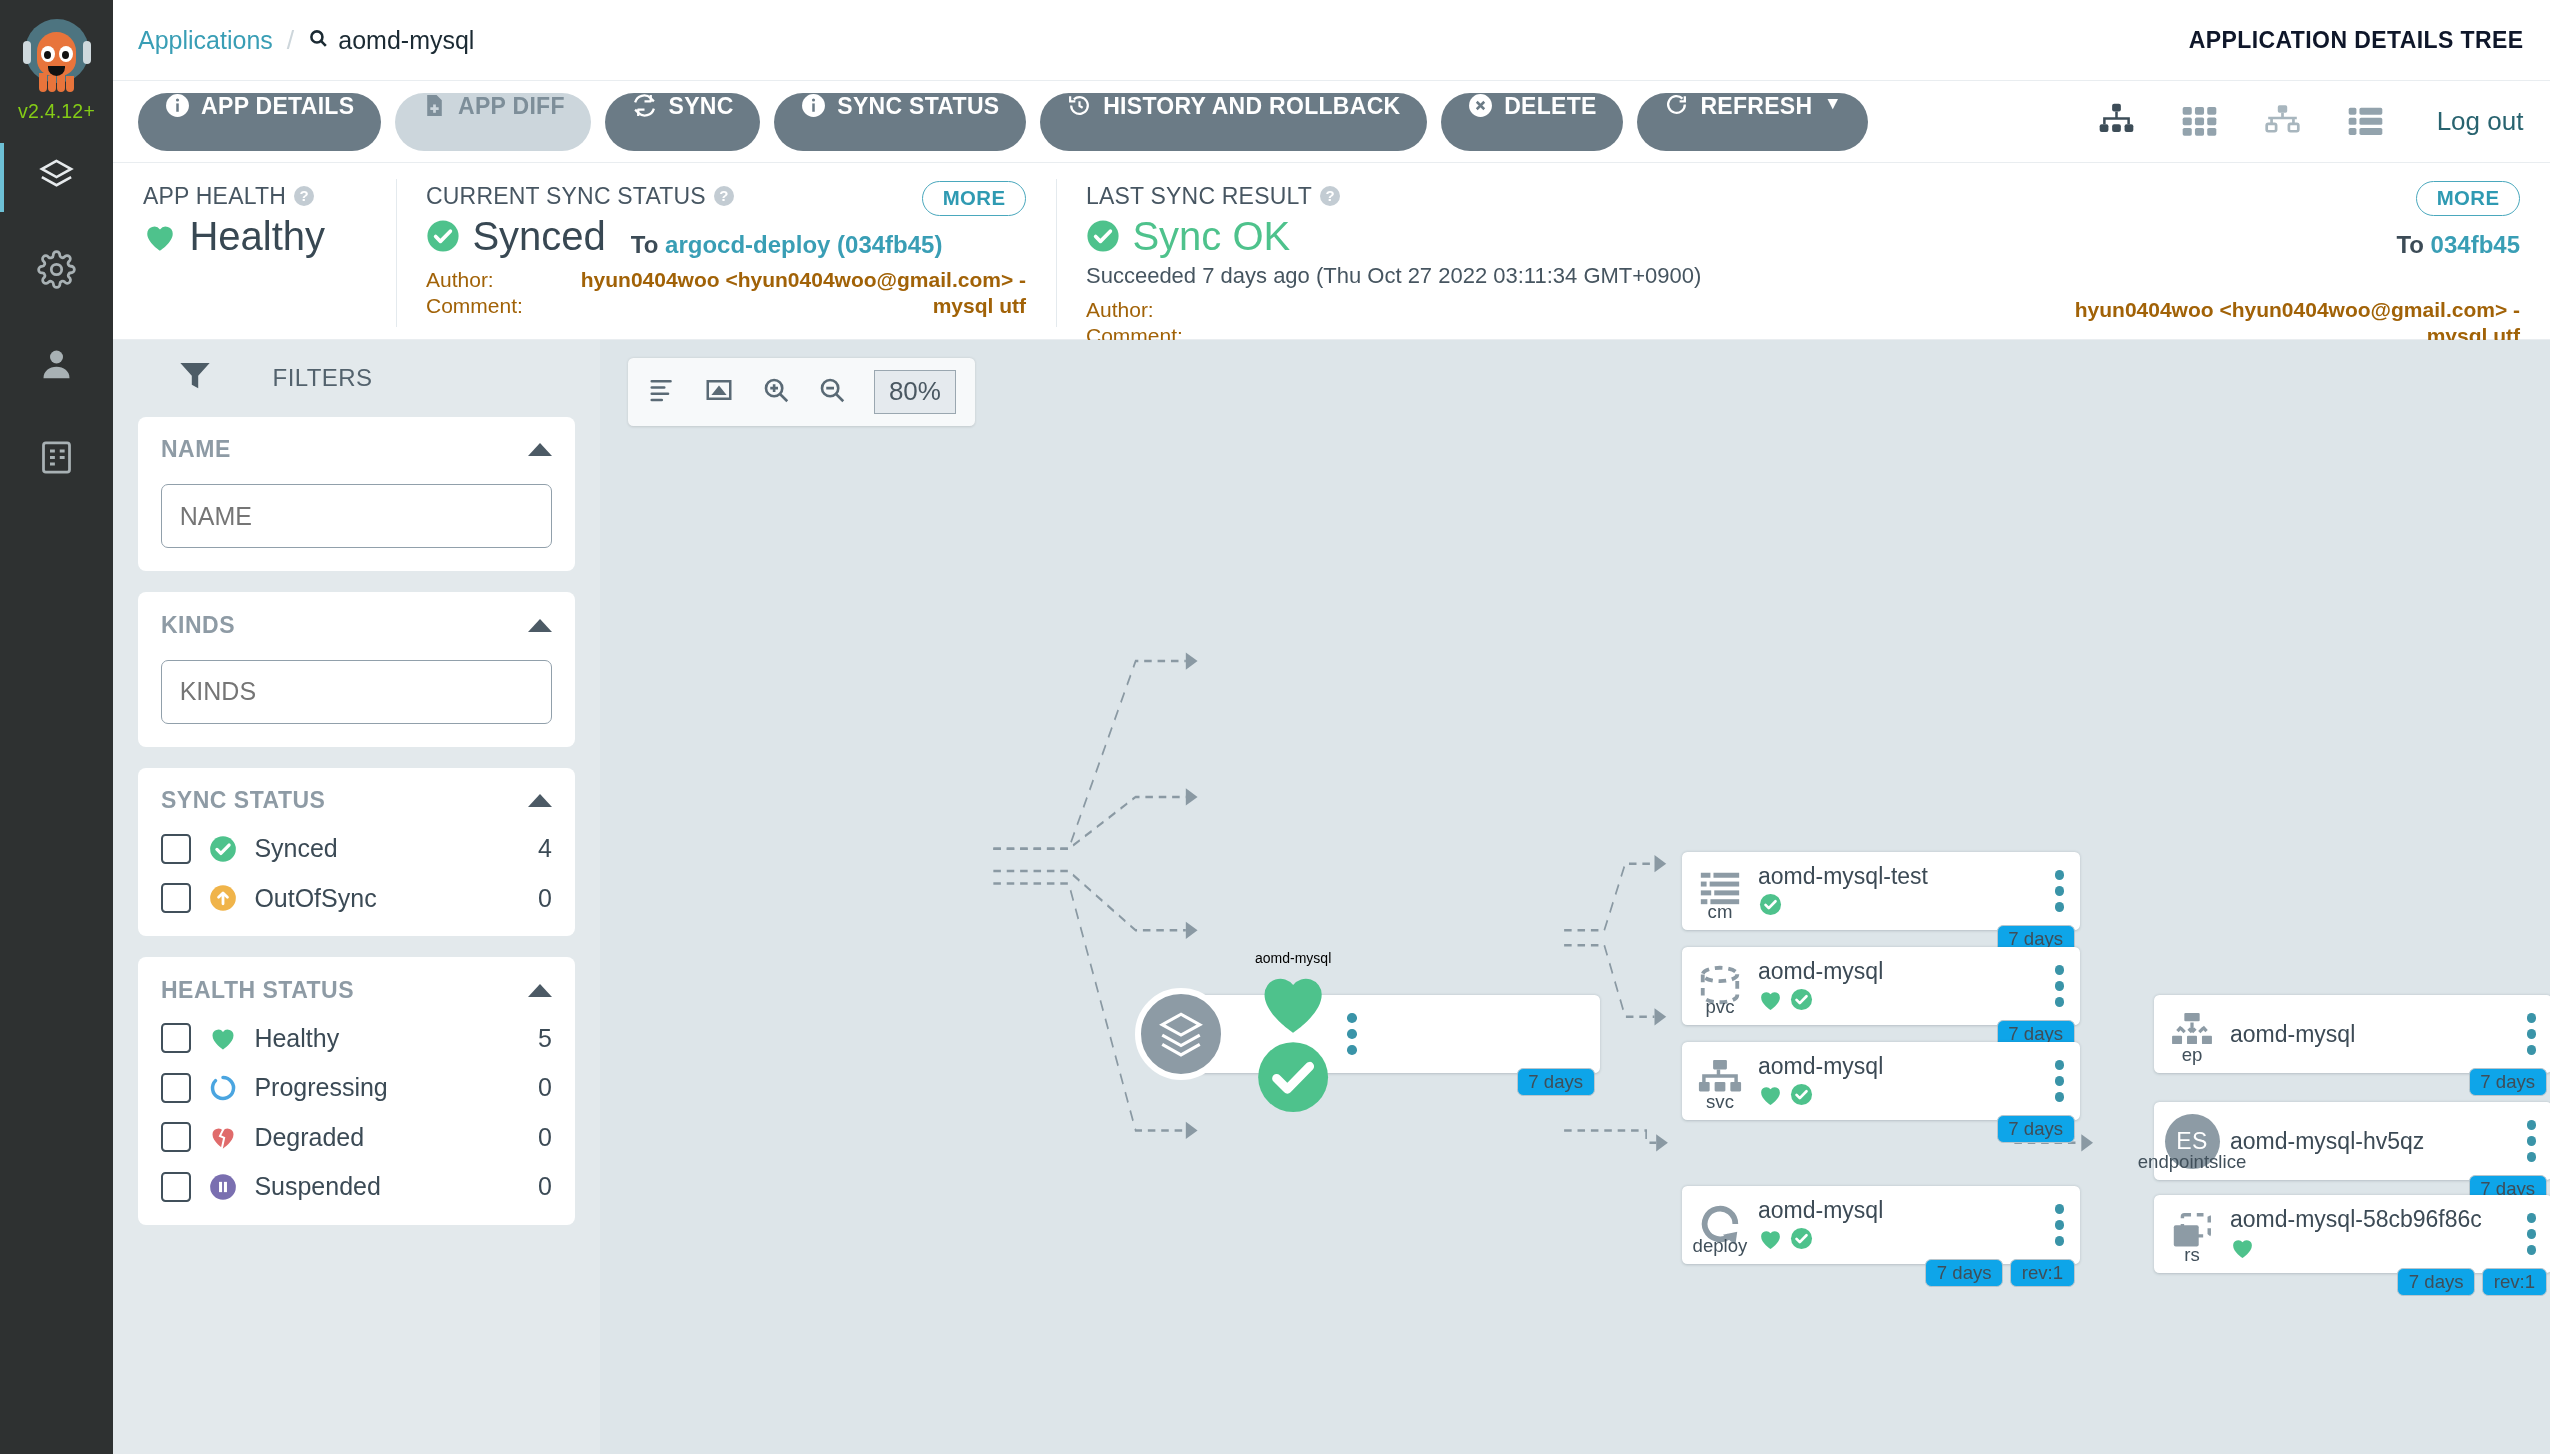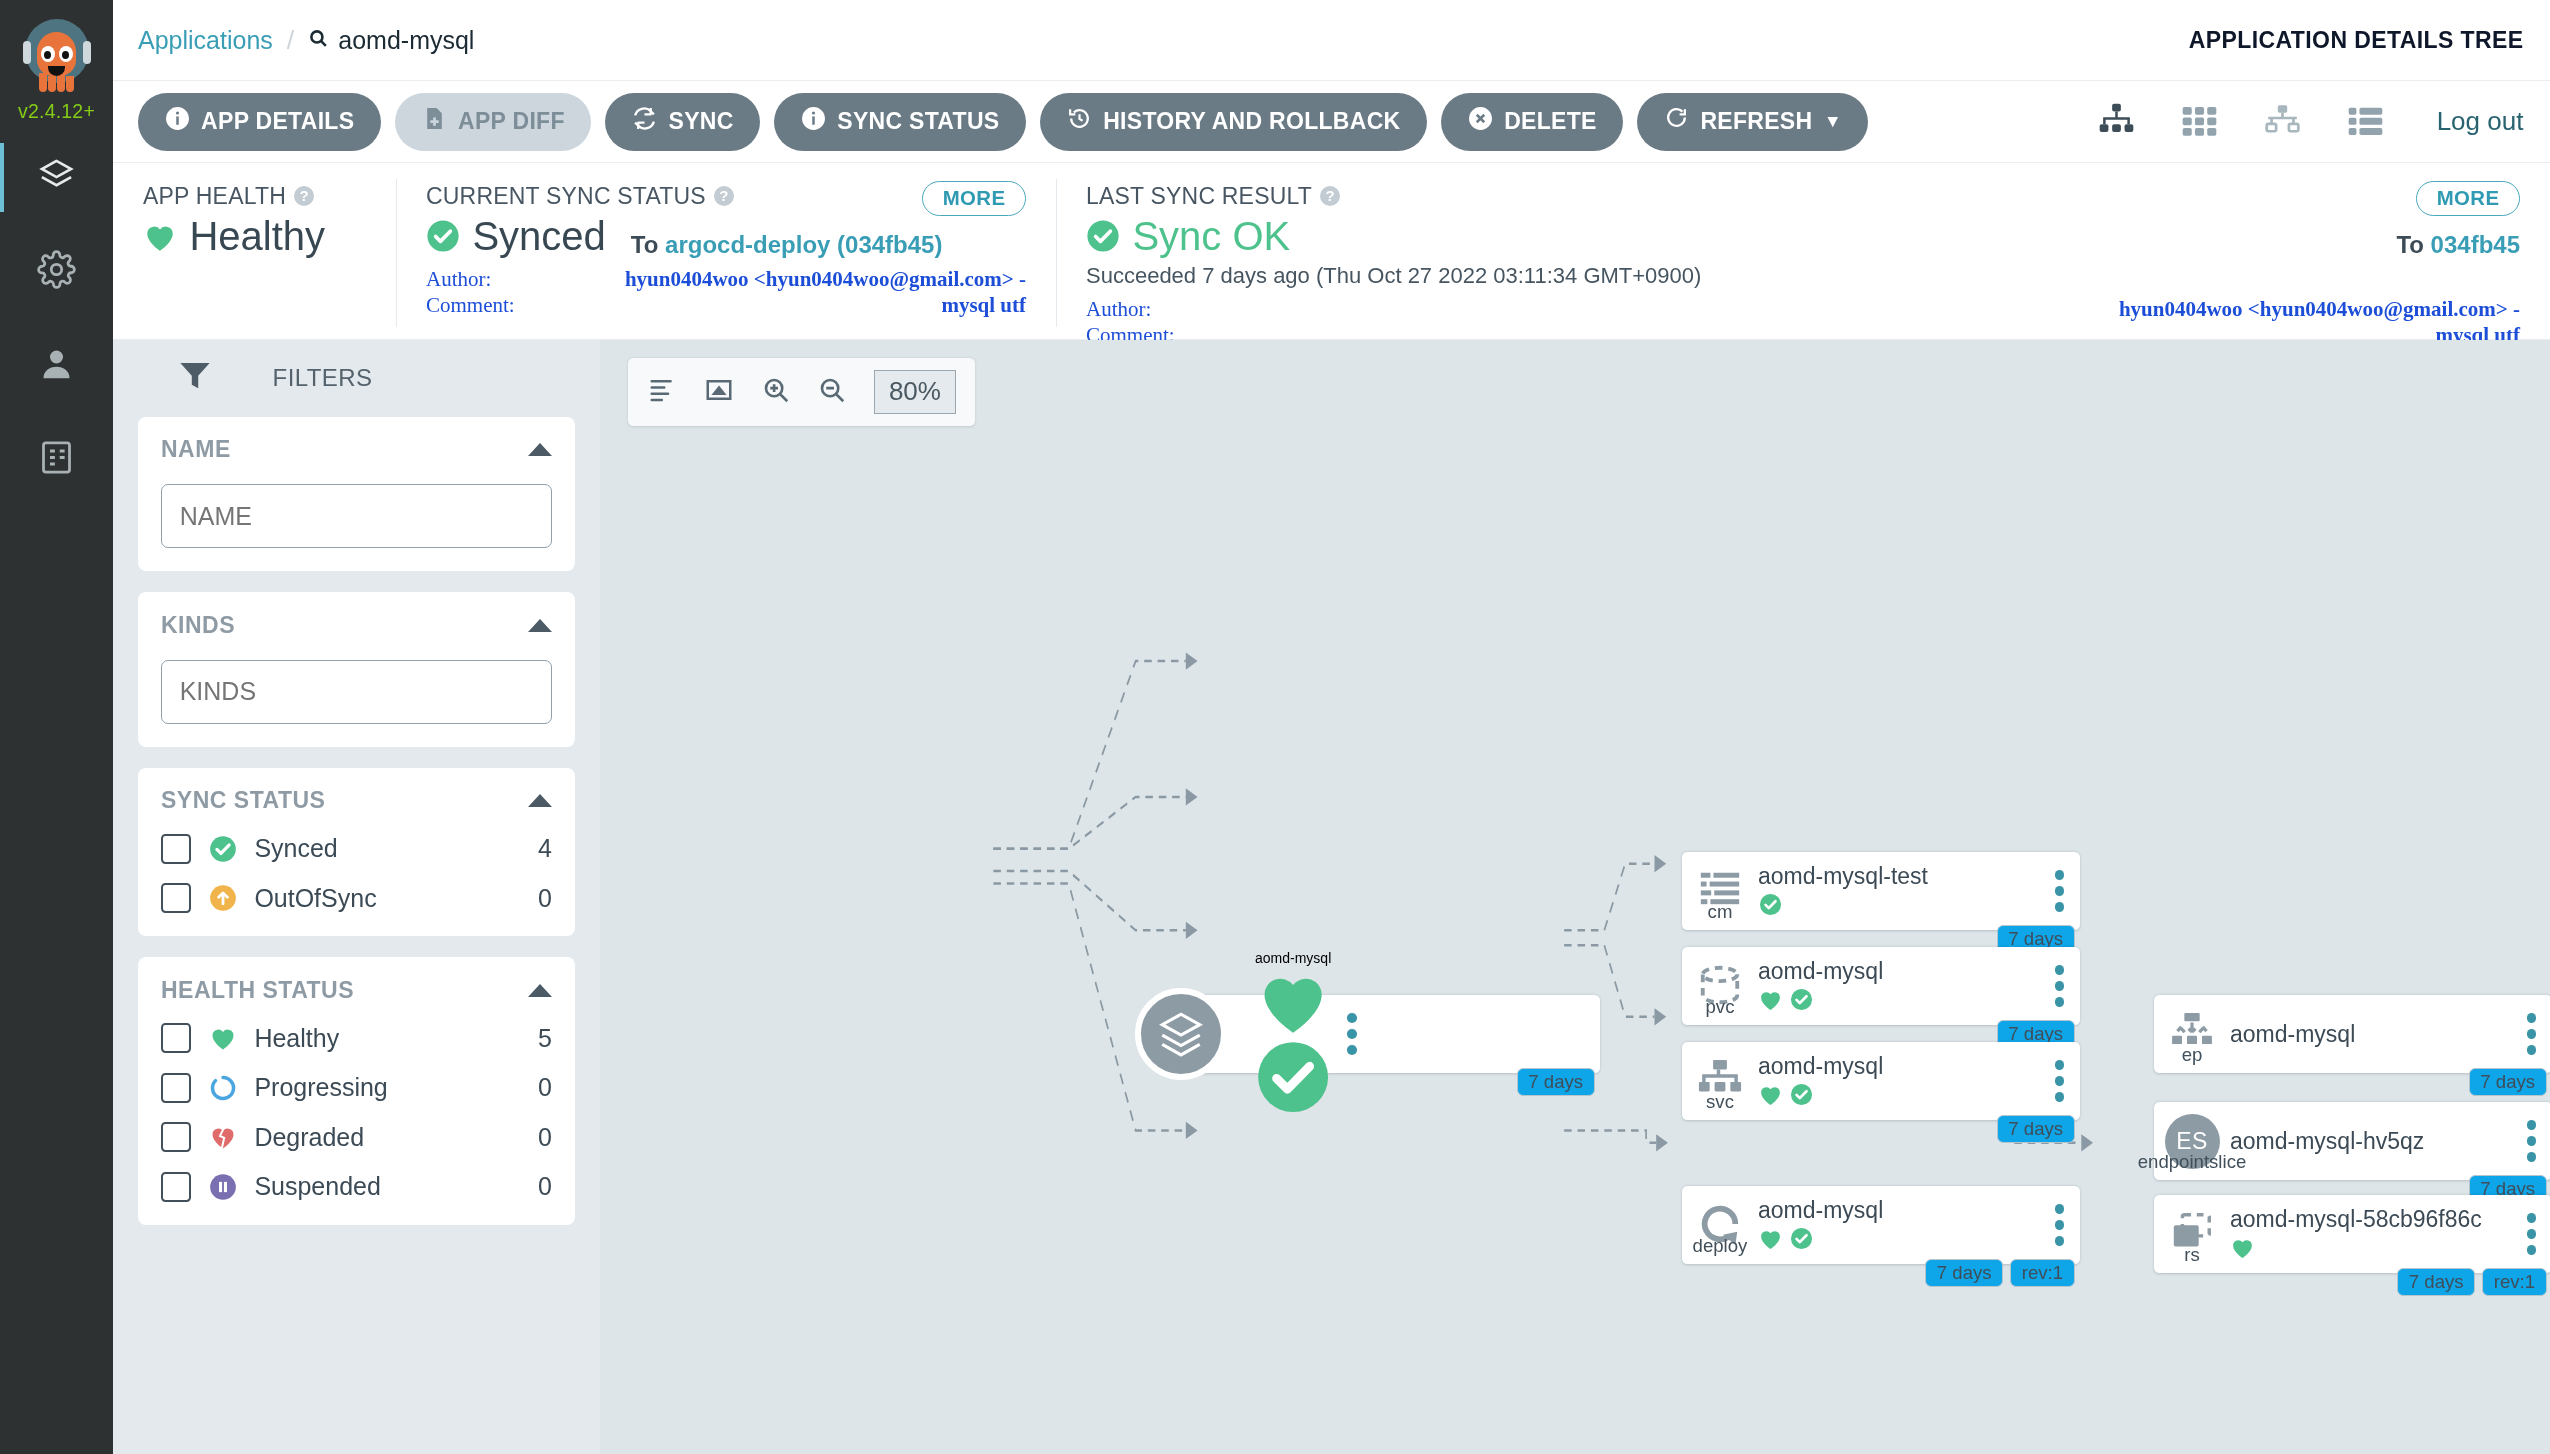--- a/index.html
+++ b/index.html
@@ -49,21 +49,21 @@
   .spacer { flex:1; }
   .details-tree { color:#0f172a; font-size:23px; font-weight:bold; letter-spacing:0.4px;margin-left:16px; }
 
   
   .toolbar {
     height:82px; display:flex; align-items:center;
     padding:0 26.6px 0 25px; border-bottom:0.9px solid #e9edf0; background:#fff; gap:14px;
   }
   .btn {
     height:58px; border-radius:29px; background:#6b7b86; color:#fff;
-    display:flex; align-items:center; gap:11.5px; padding:0 26.6px;
+    display:flex; gap:11.5px; padding:0 26.6px;
     font-size:23px; font-weight:bold; letter-spacing:0.3px; white-space:nowrap;
     font-family:"Liberation Sans", sans-serif; border:none; cursor:pointer;
   }
   .btn.disabled { background:#ccd6dc; color:#7d8e99; }
   .btn svg { width:25px; height:25px; flex:0 0 25px; }
   .tb-icons { display:flex; align-items:center; gap:42px; margin-left:auto; }
   .tb-icons svg { width:41px; height:37px; cursor:pointer; }
   .logout { color:#28636f; font-size:26px; margin-left:8.9px; cursor:pointer; }
 
   
@@ -89,21 +89,21 @@
   .heart { width:34px; height:30px; }
   .check { width:34px; height:34px; }
   .more-pill {
     position:absolute; right:30px; top:-1.8px;
     border:1.8px solid #4aa8bd; color:#2f9ab2; border-radius:19.5px;
     font-size:20.4px; font-weight:bold; padding:5.3px 19.5px; letter-spacing:0.4px; cursor:pointer;
   }
   .to-line { font-size:24px; color:#3c4b56; font-weight:bold; }
   .to-line a { color:#399eb5; text-decoration:none; }
   .succeeded { font-size:22px; color:#465560; margin-top:3.5px; }
-  .meta { margin-top:8px; font-size:21px; color:#1d4ed8; line-height:1.22;font-family:Liberation Serif, serif; }
+  .meta { margin-top:8px; font-size:21px; color:#a16207; line-height:1.22; }
   .meta-row { display:flex; }
   .meta-row .k { width:142px; flex:0 0 142px; }
   .meta-row .v { flex:1; text-align:right; font-weight:bold; }
   .sync-head { display:flex; align-items:baseline; gap:25px; }
 
   
   .body { flex:1; display:flex; min-height:0; }
 
   
   .filters {

